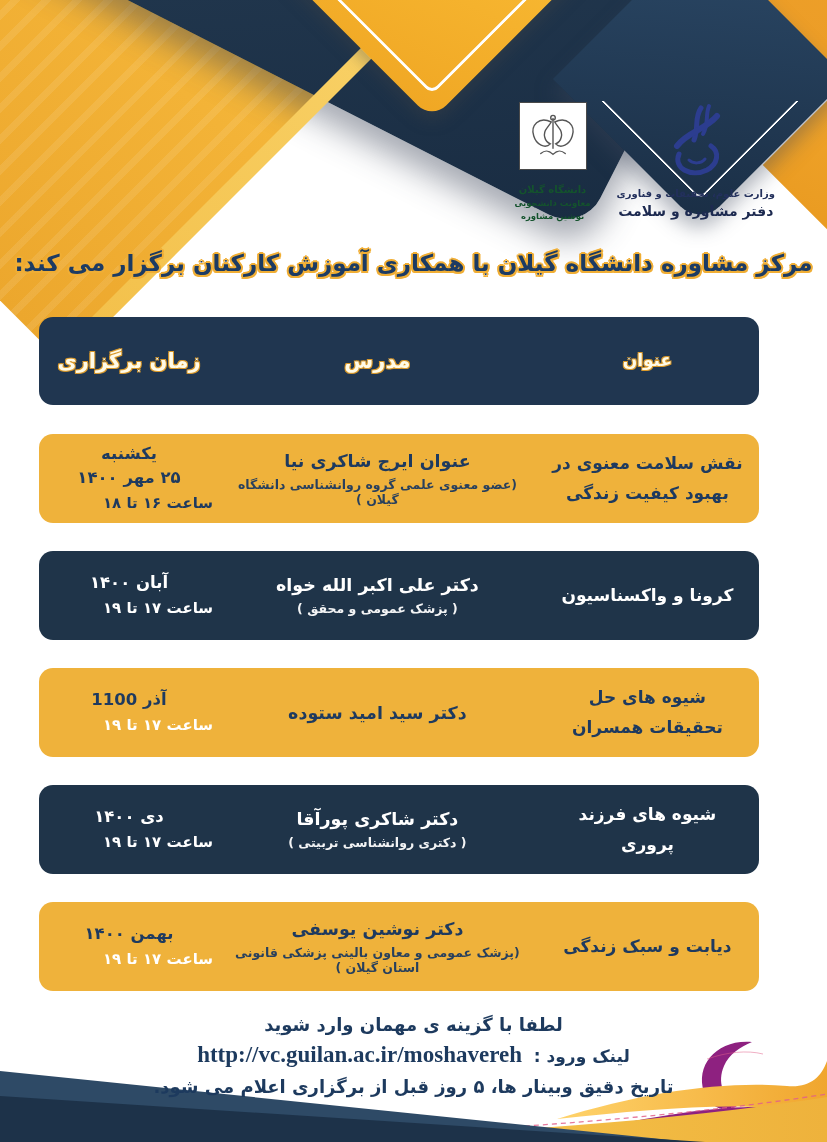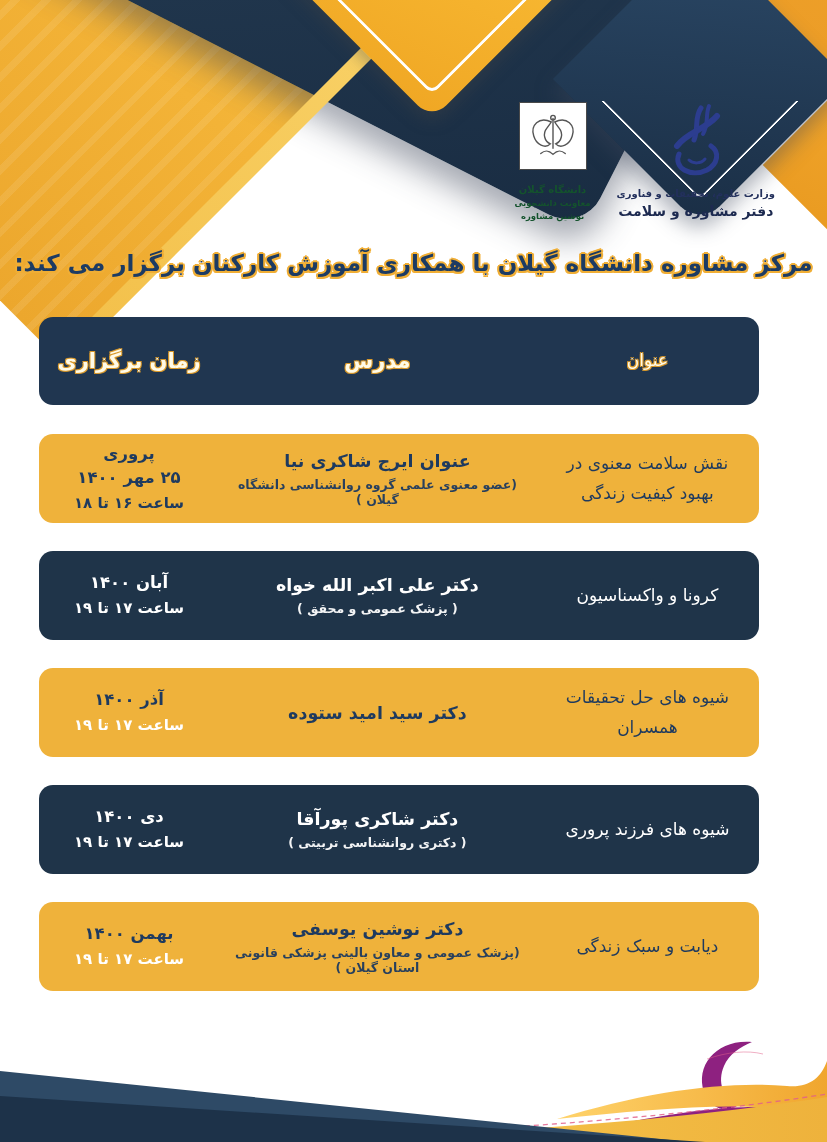--- a/index.html
+++ b/index.html
@@ -88,27 +88,27 @@
   .t-header{
     height:88px;border-radius:14px;margin-bottom:29px;background:#203650;
     display:flex;align-items:center;
     color:#fffbe8;font-weight:bold;font-size:21px;
     text-shadow:1px 1px 0 #d9992b,-1px -1px 0 #d9992b,1px -1px 0 #d9992b,-1px 1px 0 #d9992b;
   }
   .row{height:89px;border-radius:14px;margin-bottom:28px;display:flex;align-items:center;}
   .row--yellow{background:#efb23b;color:#1e3a5f;}
   .row--navy{background:#1f3449;color:#ffffff;}
   .cell{display:flex;flex-direction:column;justify-content:center;text-align:center;box-sizing:border-box;}
-  .cell-title{width:31%;font-size:17px;font-weight:normal;line-height:1.75;padding:0 16px;}
+  .cell-title{width:31%;font-size:17px;font-weight:bold;line-height:1.75;padding:0 16px;}
   .cell-instructor{width:44%;padding:0 8px;}
   .cell-time{width:25%;padding:0 6px;line-height:1.45;}
   .instructor-name{font-size:17.5px;font-weight:bold;}
   .instructor-note{font-size:12.5px;font-weight:bold;margin-top:6px;opacity:.95;}
   .time-line{font-size:16.5px;font-weight:bold;}
-  .time-hours{font-size:15px;font-weight:bold;margin-top:3px;}
+  .time-hours{font-size:15px;font-weight:bold;margin-top:3px;text-align:right;}
   .hours-light .time-hours{color:#ffffff;}
   
   .footer{position:absolute;top:1014px;left:0;right:0;text-align:center;z-index:12;color:#1d3a5e;}
   .f-line1{font-size:18px;font-weight:bold;margin-bottom:7px;}
   .f-line2{font-size:17px;font-weight:bold;margin-bottom:8px;}
   .f-url{font-family:"Liberation Serif",serif;font-size:23px;font-weight:bold;direction:ltr;unicode-bidi:embed;margin-right:6px;}
   .f-line3{font-size:18px;font-weight:bold;}
   
   .bottom-waves{position:absolute;right:0;bottom:0;width:500px;height:145px;z-index:3;}
   .bottom-wedges{position:absolute;left:0;right:0;bottom:0;height:80px;z-index:4;pointer-events:none;}
@@ -178,21 +178,21 @@
       <div class="cell cell-time">زمان برگزاری</div>
     </div>
 
     <div class="row row--yellow">
       <div class="cell cell-title">نقش سلامت معنوی در بهبود کیفیت زندگی</div>
       <div class="cell cell-instructor">
         <div class="instructor-name">عنوان ایرج شاکری نیا</div>
         <div class="instructor-note">(عضو معنوی علمی گروه روانشناسی دانشگاه گیلان )</div>
       </div>
       <div class="cell cell-time">
-        <div class="time-line">پروری</div>
+        <div class="time-line">یکشنبه</div>
         <div class="time-line">۲۵ مهر ۱۴۰۰</div>
         <div class="time-hours">ساعت ۱۶ تا ۱۸</div>
       </div>
     </div>
 
     <div class="row row--navy">
       <div class="cell cell-title">کرونا و واکسناسیون</div>
       <div class="cell cell-instructor">
         <div class="instructor-name">دکتر علی اکبر الله خواه</div>
         <div class="instructor-note">( پزشک عمومی و محقق )</div>
@@ -202,21 +202,21 @@
         <div class="time-hours">ساعت ۱۷ تا ۱۹</div>
       </div>
     </div>
 
     <div class="row row--yellow hours-light">
       <div class="cell cell-title">شیوه های حل تحقیقات همسران</div>
       <div class="cell cell-instructor">
         <div class="instructor-name">دکتر سید امید ستوده</div>
       </div>
       <div class="cell cell-time">
-        <div class="time-line">آذر ۱۴۰۰</div>
+        <div class="time-line">آذر 1100</div>
         <div class="time-hours">ساعت ۱۷ تا ۱۹</div>
       </div>
     </div>
 
     <div class="row row--navy">
       <div class="cell cell-title">شیوه های فرزند پروری</div>
       <div class="cell cell-instructor">
         <div class="instructor-name">دکتر شاکری پورآقا</div>
         <div class="instructor-note">( دکتری روانشناسی تربیتی )</div>
       </div>
@@ -233,20 +233,28 @@
         <div class="instructor-note">(پزشک عمومی و معاون بالینی پزشکی قانونی استان گیلان )</div>
       </div>
       <div class="cell cell-time">
         <div class="time-line">بهمن ۱۴۰۰</div>
         <div class="time-hours">ساعت ۱۷ تا ۱۹</div>
       </div>
     </div>
 
   </div>
 
+  <div class="footer">
+    <div class="f-line1">لطفا با گزینه ی مهمان وارد شوید</div>
+    <div class="f-line2">
+      <span>لینک ورود :</span>
+      <span class="f-url">http://vc.guilan.ac.ir/moshavereh</span>
+    </div>
+    <div class="f-line3">تاریخ دقیق وبینار ها، ۵ روز قبل از برگزاری اعلام می شود.</div>
+  </div>
 
   <svg class="bottom-waves" viewBox="0 0 500 145">
     <defs>
       <linearGradient id="gradY" x1="0" y1="0" x2="1" y2="0">
         <stop offset="0" stop-color="#ffd36b"></stop>
         <stop offset="1" stop-color="#f0a62e"></stop>
       </linearGradient>
       <linearGradient id="gradB" x1="0" y1="0" x2="1" y2="0">
         <stop offset="0" stop-color="#f8c84e"></stop>
         <stop offset="1" stop-color="#eeb23c"></stop>

